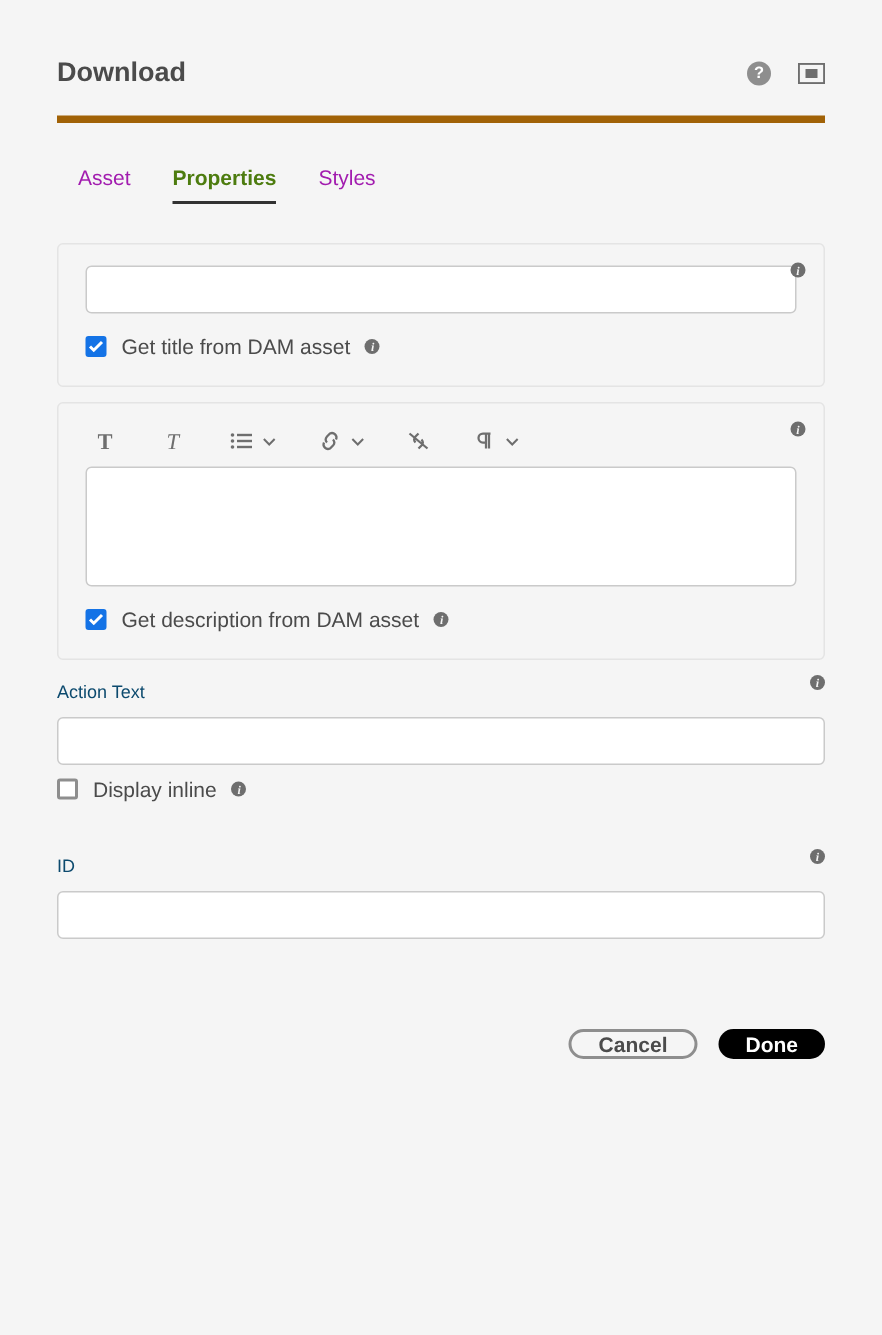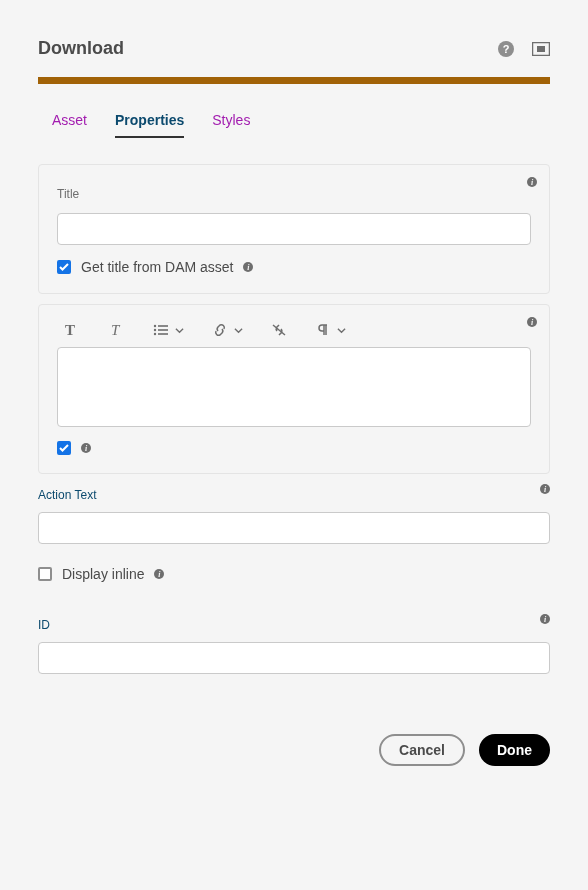--- a/index.html
+++ b/index.html
@@ -10,21 +10,21 @@
       height: 890px;
       padding: 38px 38px 20px;
       color: #4b4b4b;
       font-size: 14px;
     }
     .header {
       display: flex;
       align-items: center;
       justify-content: space-between;
       padding-bottom: 18px;
-      border-bottom: 7px solid #a16207;
+      border-bottom: 5px solid #a16207;
     }
     .header h1 {
       font-size: 18px;
       font-weight: 700;
       color: #4b4b4b;
     }
     .header-icons {
       display: flex;
       gap: 18px;
       align-items: center;
@@ -55,21 +55,21 @@
       padding-left: 14px;
     }
     .tab {
       padding: 8px 0;
       color: #a21caf;
       cursor: pointer;
       font-size: 14px;
       border-bottom: 2px solid transparent;
     }
     .tab.active {
-      color: #0c4a6e;
+      color: #4d7c0f;
       font-weight: 700;
       border-bottom-color: #323232;
     }
 
     .panel {
       border: 1px solid #e4e4e4;
       background: #f5f5f5;
       border-radius: 4px;
       padding: 14px 18px 18px;
       margin-top: 26px;
@@ -188,21 +188,21 @@
     }
 
     .footer {
       display: flex;
       justify-content: flex-end;
       gap: 14px;
       margin-top: 60px;
     }
     .btn {
       padding: 0 18px;
-      height: 32px;
+      height: 20px;
       border-radius: 16px;
       font-size: 14px;
       font-weight: 700;
       cursor: pointer;
       display: inline-flex;
       align-items: center;
       justify-content: center;
     }
     .btn-secondary {
       background: transparent;
@@ -232,21 +232,20 @@
 </div>
 
 <div class="tabs">
   <div class="tab">Asset</div>
   <div class="tab active">Properties</div>
   <div class="tab">Styles</div>
 </div>
 
 <div class="panel">
   <span class="info-dot top-right"></span>
-  <span class="panel-label">Title</span>
   <input class="text-input" type="text" value="" style="">
   <div class="checkbox-row">
     <span class="chk checked">
       <svg width="10" height="8" viewBox="0 0 10 8">
           <path d="M1 4 L3.5 6.5 L9 1" stroke="#fff" stroke-width="2" fill="none"></path>
         </svg>
     </span>
     <label>Get title from DAM asset</label>
     <span class="info-dot"></span>
   </div>
@@ -302,31 +301,32 @@
     </span>
   </div>
 
   <div class="rte-area"></div>
   <div class="checkbox-row">
     <span class="chk checked">
       <svg width="10" height="8" viewBox="0 0 10 8">
           <path d="M1 4 L3.5 6.5 L9 1" stroke="#fff" stroke-width="2" fill="none"></path>
         </svg>
     </span>
+    <label>Get description from DAM asset</label>
     <span class="info-dot"></span>
   </div>
 </div>
 
 <div class="field-group">
   <span class="info-dot top-right"></span>
   <span class="field-label">Action Text</span>
   <input class="text-input" type="text" value="" style="">
 </div>
 
-<div class="checkbox-row" style="margin-top:22px;">
+<div class="checkbox-row" style="margin-top:8px;">
   <span class="chk">
     
   </span>
   <label>Display inline</label>
   <span class="info-dot"></span>
 </div>
 
 <div class="field-group" style="margin-top:36px;">
   <span class="info-dot top-right"></span>
   <span class="field-label">ID</span>

